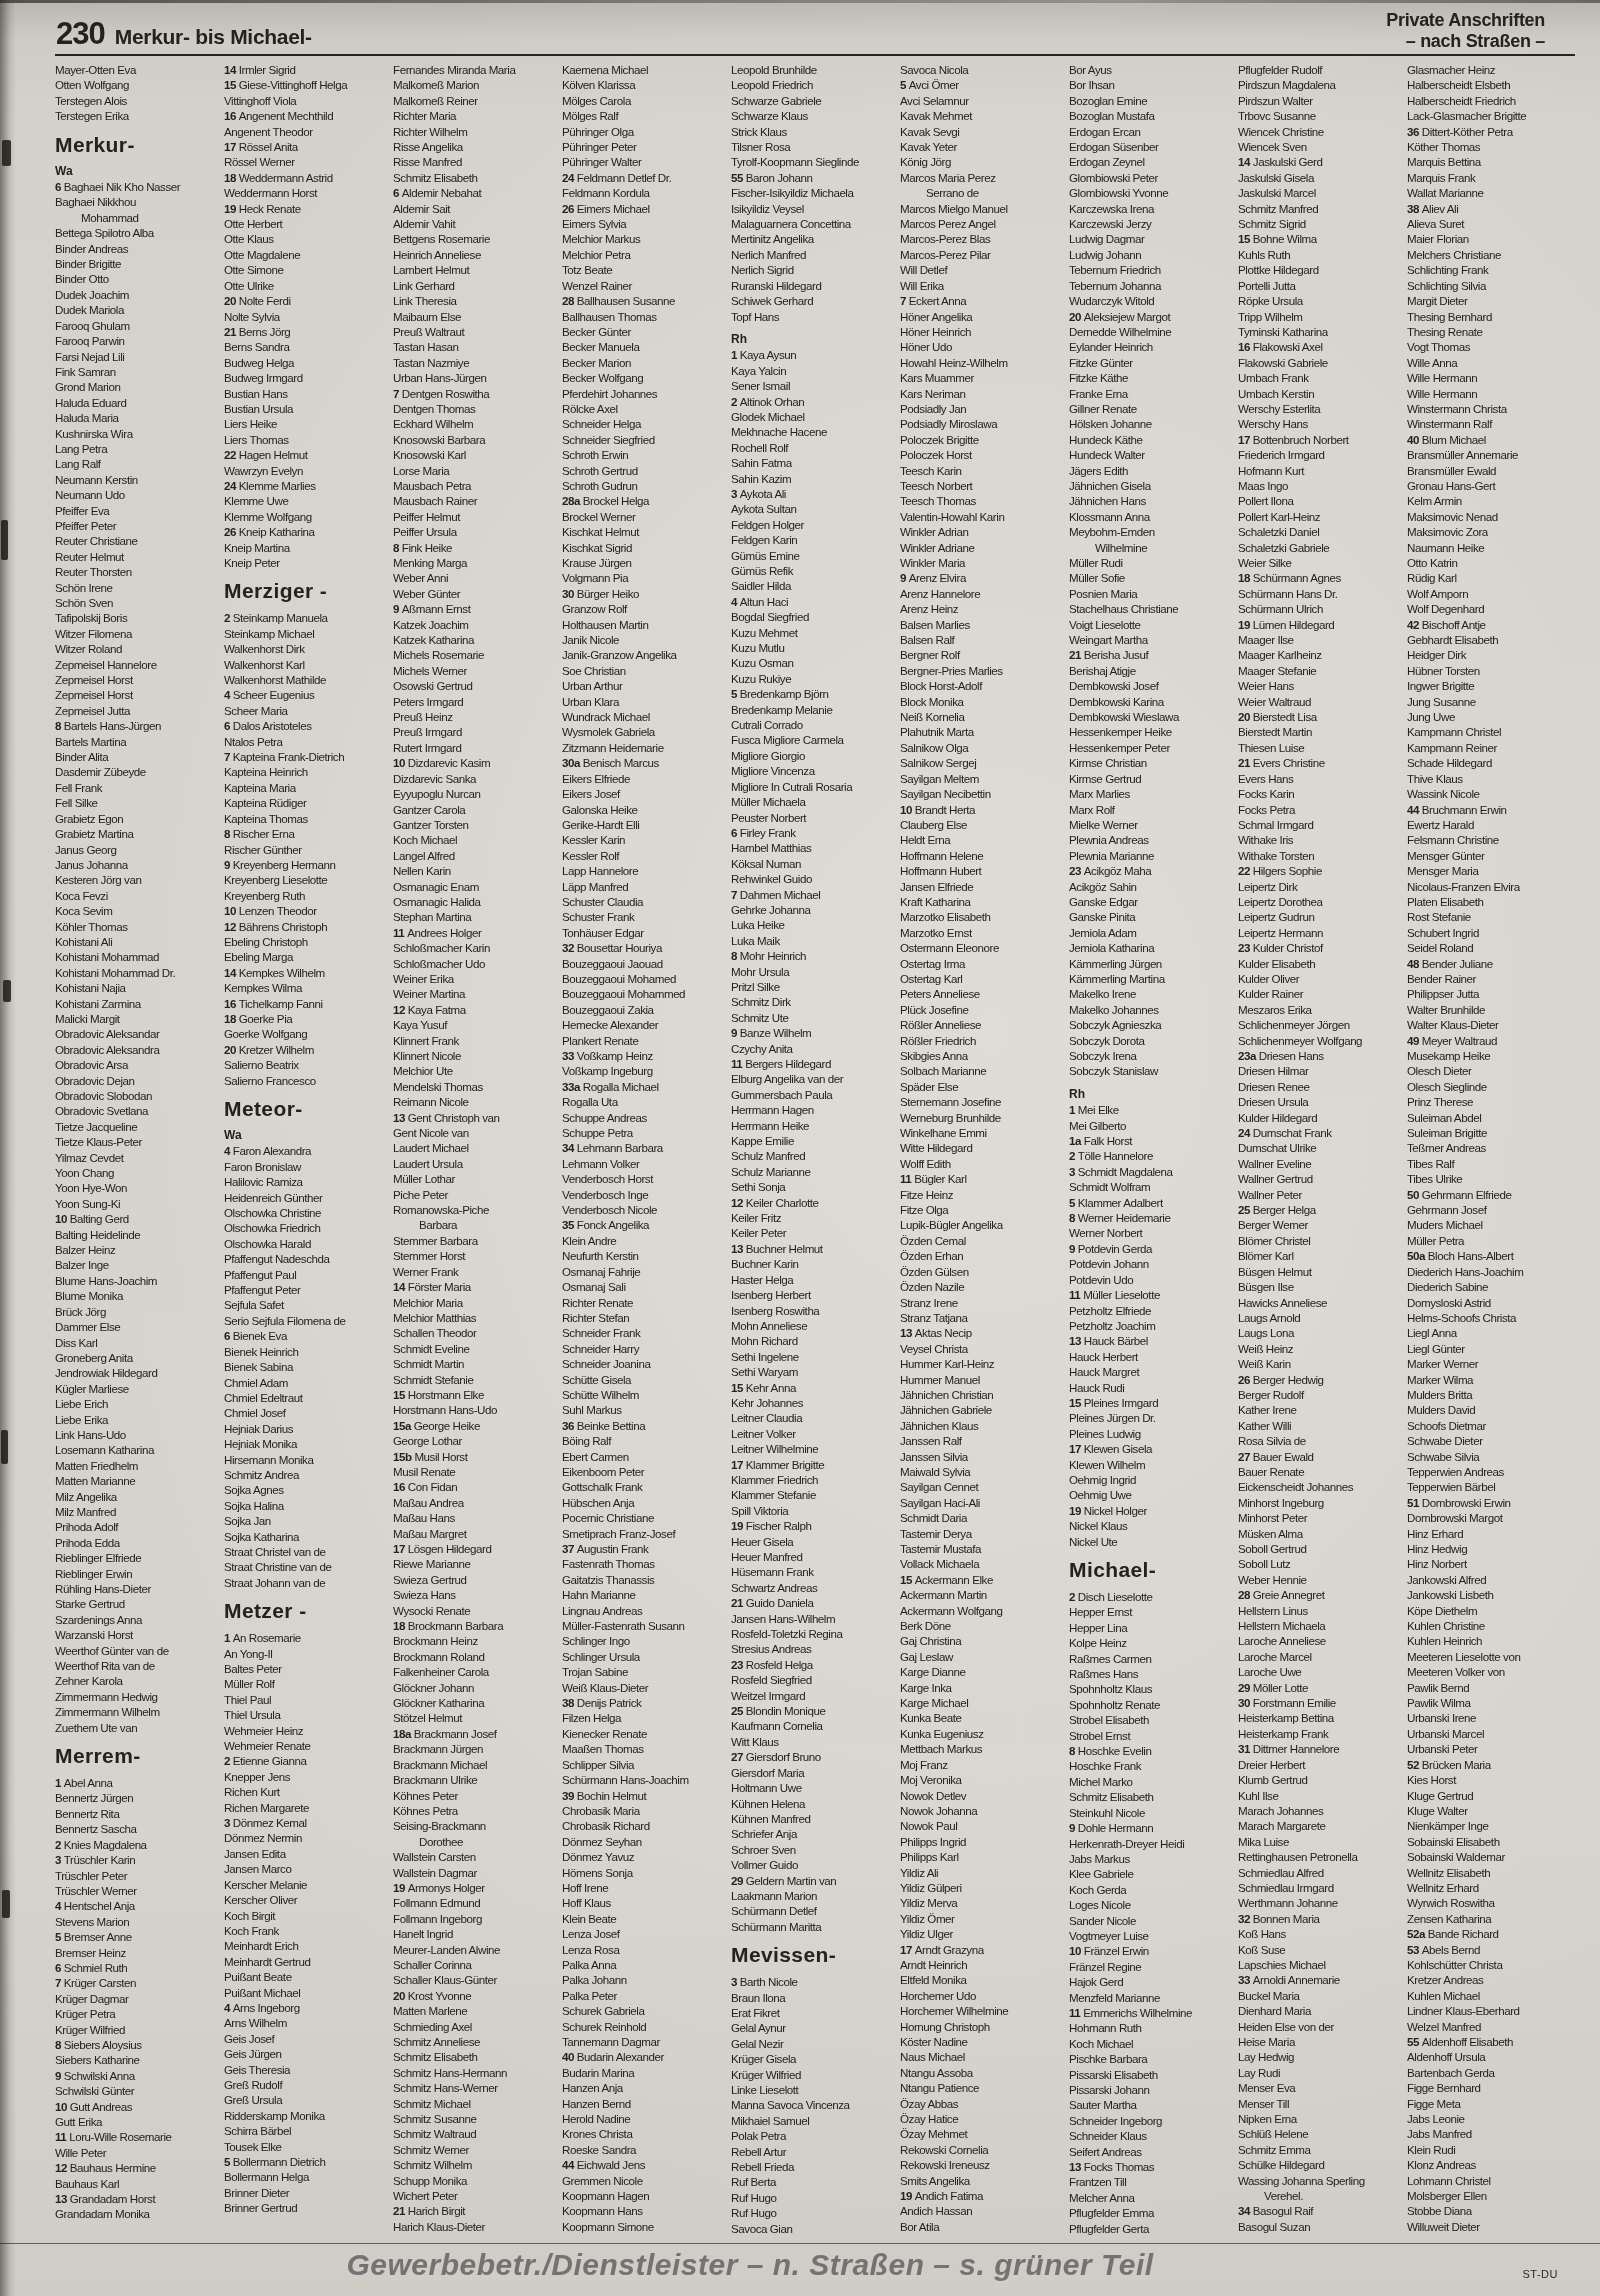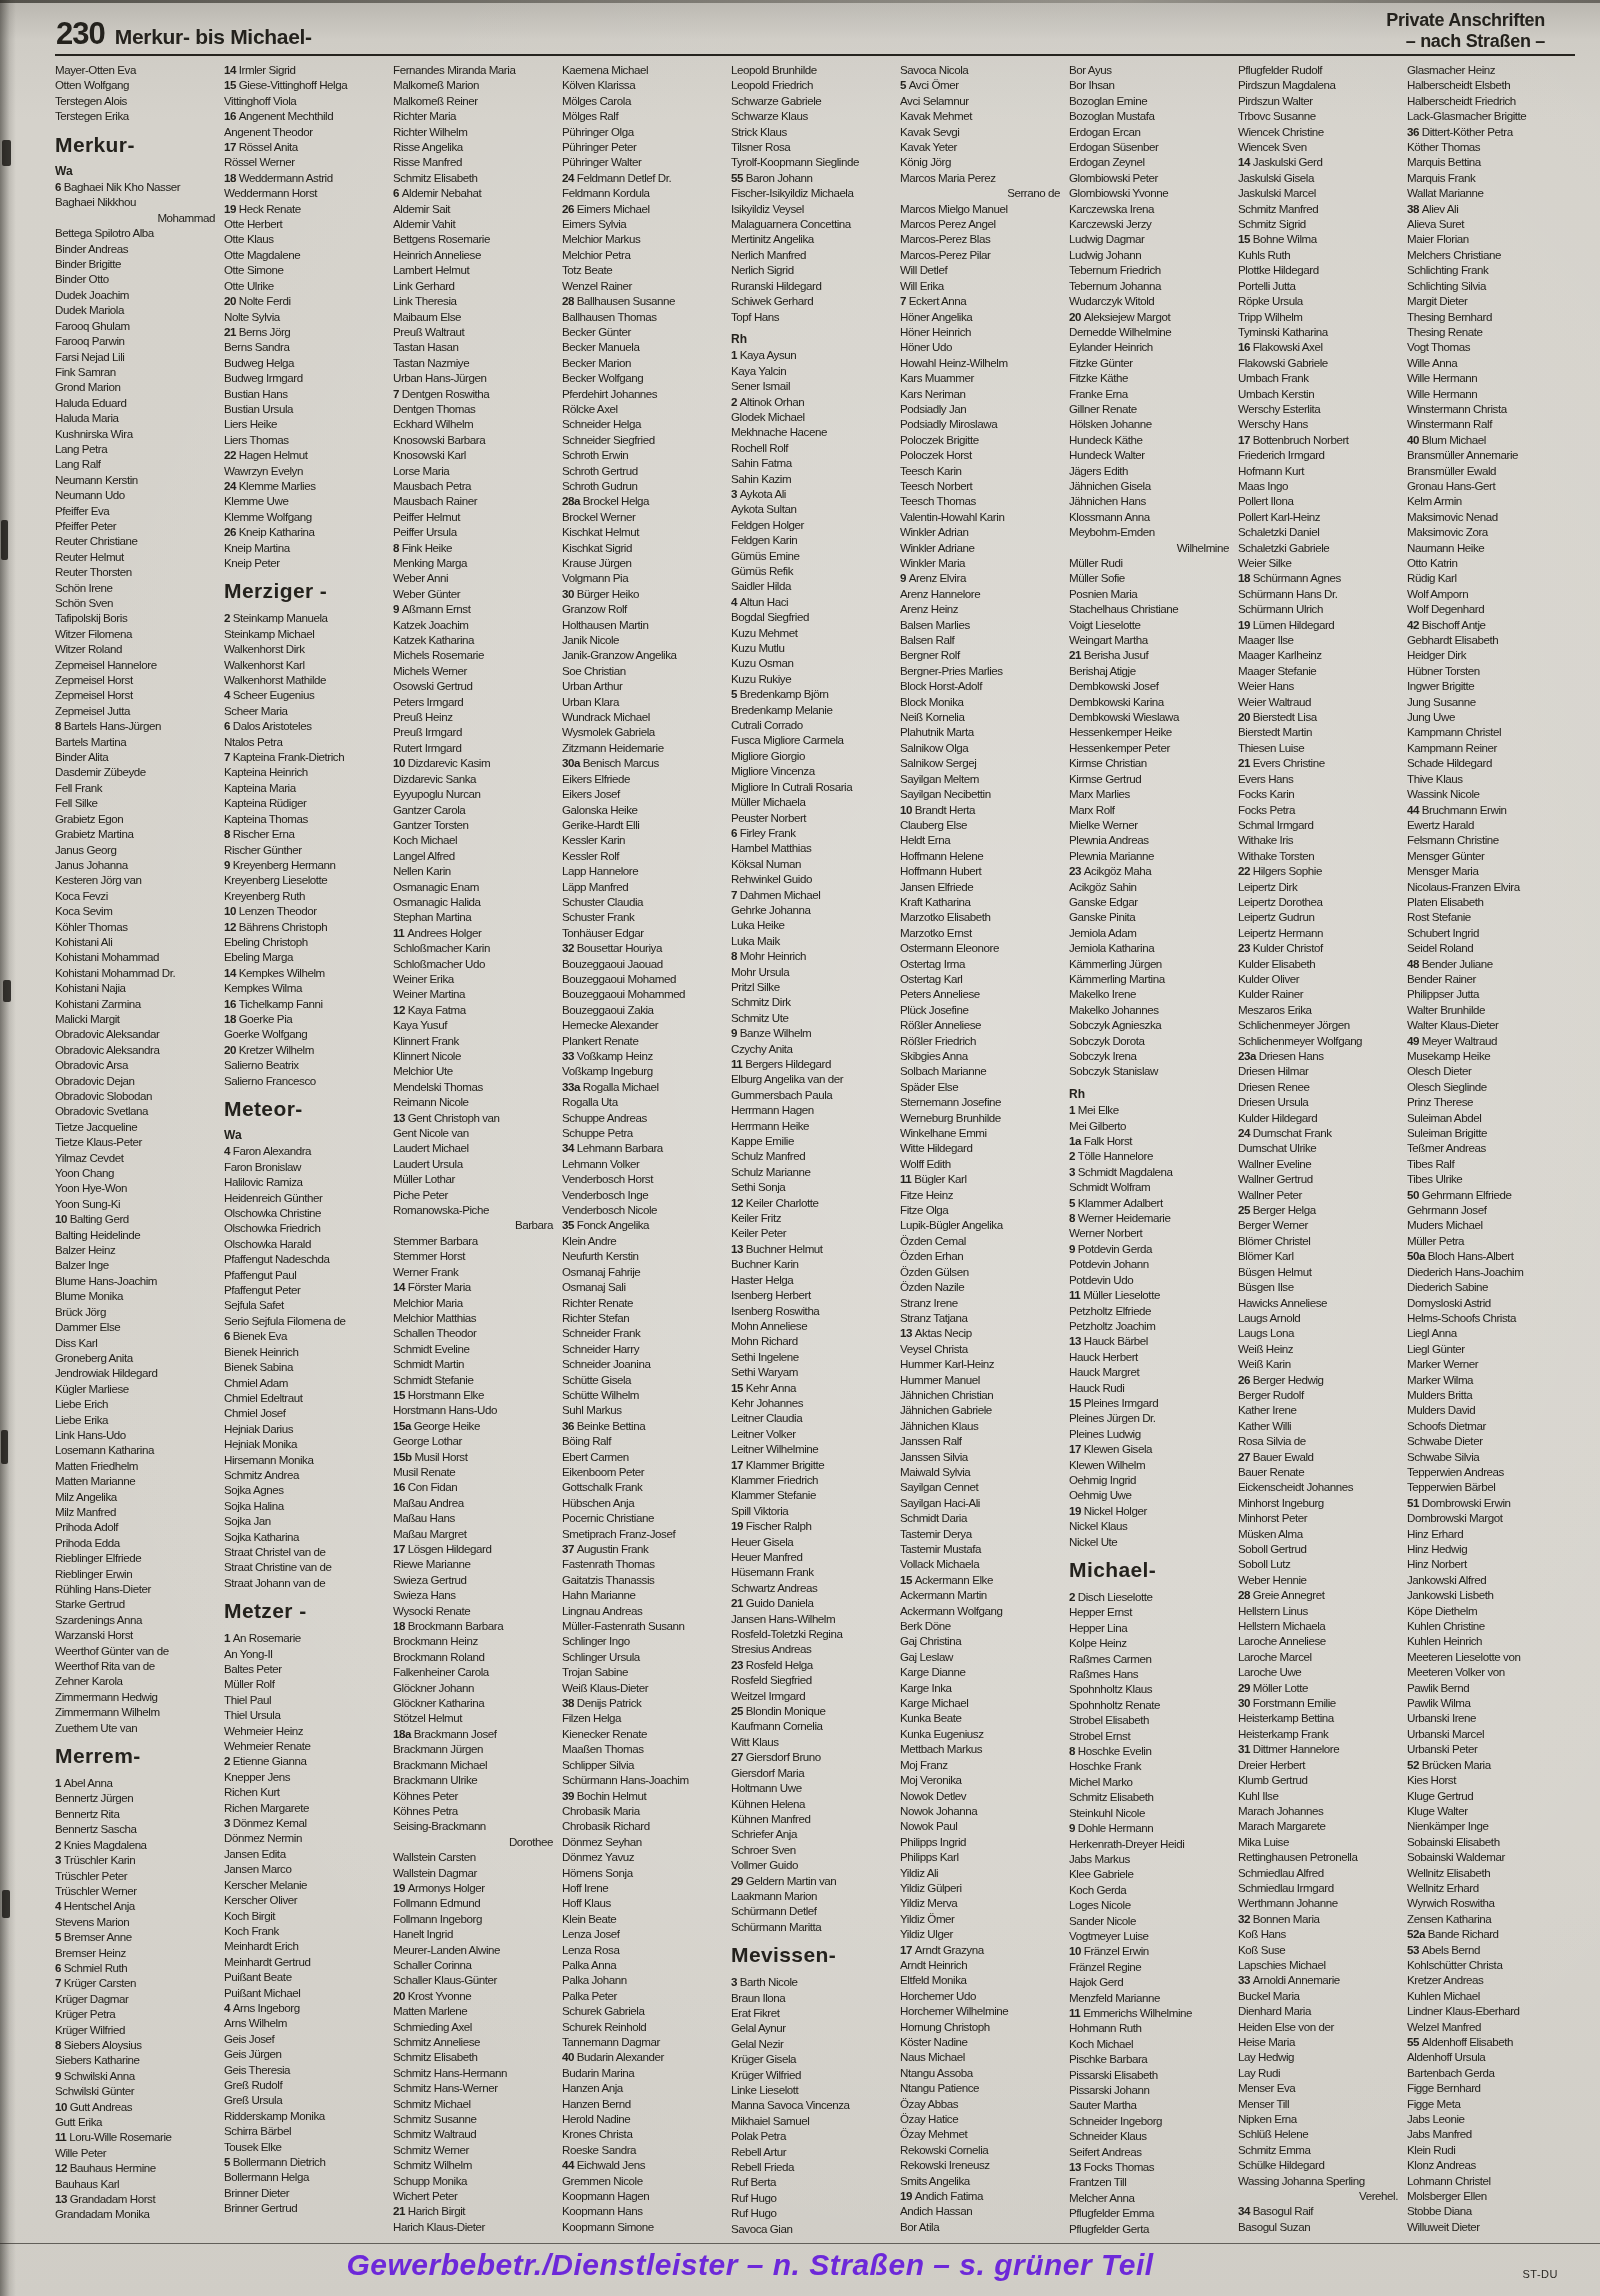--- a/index.html
+++ b/index.html
@@ -21,28 +21,28 @@
   .hdr-left{position:absolute;left:1px;bottom:2px;white-space:nowrap;}
   .pageno{font-size:31px;font-weight:bold;letter-spacing:-1px;}
   .hdr-title{font-size:21px;font-weight:bold;margin-left:10px;letter-spacing:-0.3px;}
   .hdr-right{position:absolute;right:0;top:-2px;text-align:right;font-weight:bold;font-size:18px;line-height:21px;letter-spacing:-0.3px;}
   .hdr-rule{position:absolute;left:55px;right:25px;top:54px;height:2px;background:#26241f;}
   
   .cols{position:absolute;left:55px;top:62px;width:1520px;display:flex;gap:9px;}
   .col{width:160px;flex:0 0 160px;white-space:nowrap;overflow:visible;}
   .entry{font-size:11.6px;line-height:15.4px;letter-spacing:-0.45px;}
   .entry b{font-weight:bold;}
-  .cont{padding-left:26px;text-align:right;}
+  .cont{padding-left:26px;}
   .sect{font-size:21px;font-weight:bold;line-height:21px;padding:2px 0 1px 0;letter-spacing:0.4px;}
   .district{font-size:12px;font-weight:bold;line-height:15.4px;letter-spacing:0;}
   .gap{height:8px;}
   
   .foot-rule{position:absolute;left:0;right:0;top:2243px;height:1px;background:rgba(38,36,31,.65);}
   .banner{position:absolute;left:120px;width:1260px;top:2248px;text-align:center;
-    font-size:30px;font-weight:bold;font-style:italic;letter-spacing:0.5px;color:#6d28d9;}
+    font-size:30px;font-weight:bold;font-style:italic;letter-spacing:0.5px;color:#737373;}
   .code{position:absolute;right:42px;top:2268px;font-size:11px;letter-spacing:0.5px;color:#2a2823;}
 </style>
 </head>
 <body>
 
 <div class="scan-topline"></div>
 <div class="scan-leftedge"></div>
 <div class="blot" style="left:2px;top:140px;width:9px;height:26px;"></div>
 <div class="blot" style="left:1px;top:520px;width:7px;height:40px;"></div>
 <div class="blot" style="left:3px;top:980px;width:8px;height:22px;"></div>

